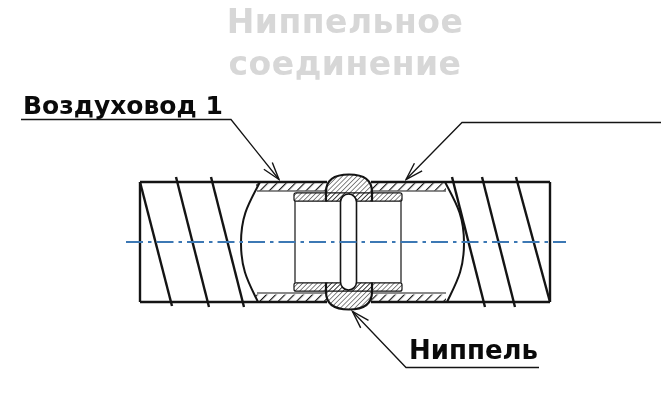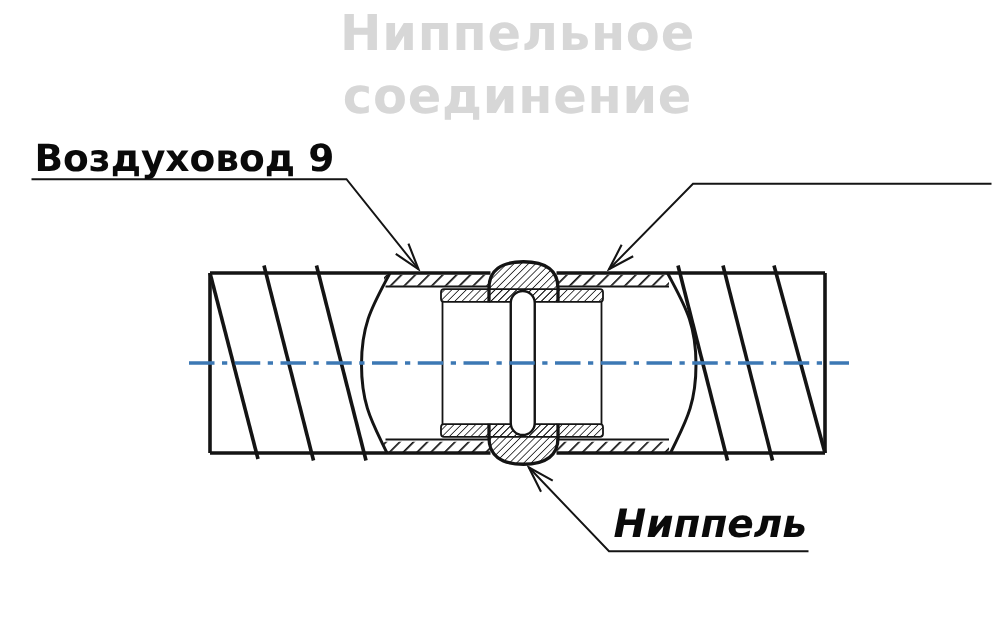--- a/index.html
+++ b/index.html
@@ -27,21 +27,21 @@
     letter-spacing:0.5px;
   }
   .label{
     position:absolute;
     color:var(--label-color);
     font-weight:bold;font-size:25px;line-height:26px;
     white-space:nowrap;
   }
   .label-duct1{left:5px;top:93px;}
   .label-duct2{left:456px;top:96px;}
-  .label-nipple{left:391px;top:337px;font-size:26px;font-style:italic;}
+  .label-nipple{left:391px;top:337px;font-size:26px;}
 
   
   .s-main{stroke:var(--line-color);stroke-width:2.4;fill:none;stroke-linecap:butt;}
   .s-wave{stroke:var(--line-color);stroke-width:2;fill:none;}
   .s-thin{stroke:var(--line-color);stroke-width:1.2;fill:none;}
   .s-bead{stroke:var(--line-color);stroke-width:2.2;fill:none;}
   .s-center{stroke:var(--centerline-color);stroke-width:2.2;fill:none;stroke-dasharray:17 5 3.5 5;}
   .f-coarse{fill:url(#hatchCoarse);stroke:none;}
   .f-fine{fill:url(#hatchFine);stroke:none;}
   .f-fine-o{fill:url(#hatchFine);stroke:var(--line-color);stroke-width:1.2;}
@@ -123,16 +123,16 @@
       <path class="leader" marker-end="url(#arrowOpen)" d="M643,122.5 L444,122.5 L388,179.5"></path>
       <path class="leader" marker-end="url(#arrowOpen)" d="M521,367.5 L388,367.5 L334.5,311.5"></path>
     </g>
   </svg>
 
   <div class="title">
     <div>Ниппельное</div>
     <div>соединение</div>
   </div>
 
-  <div class="label label-duct1">Воздуховод 9</div>
+  <div class="label label-duct1">Воздуховод 1</div>
   <div class="label label-nipple">Ниппель</div>
 
 </div>
 
 </body></html>

